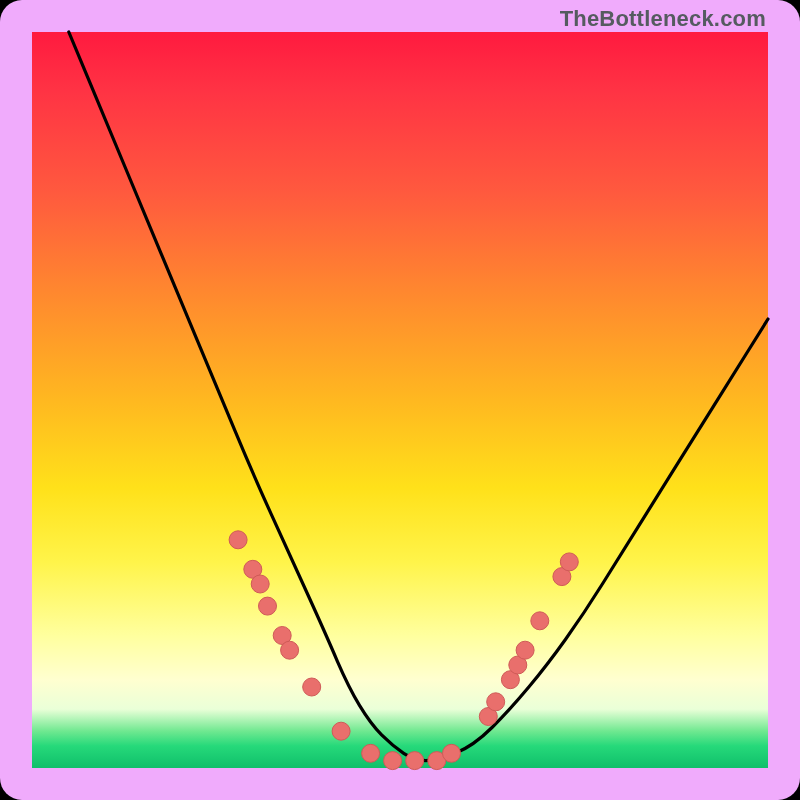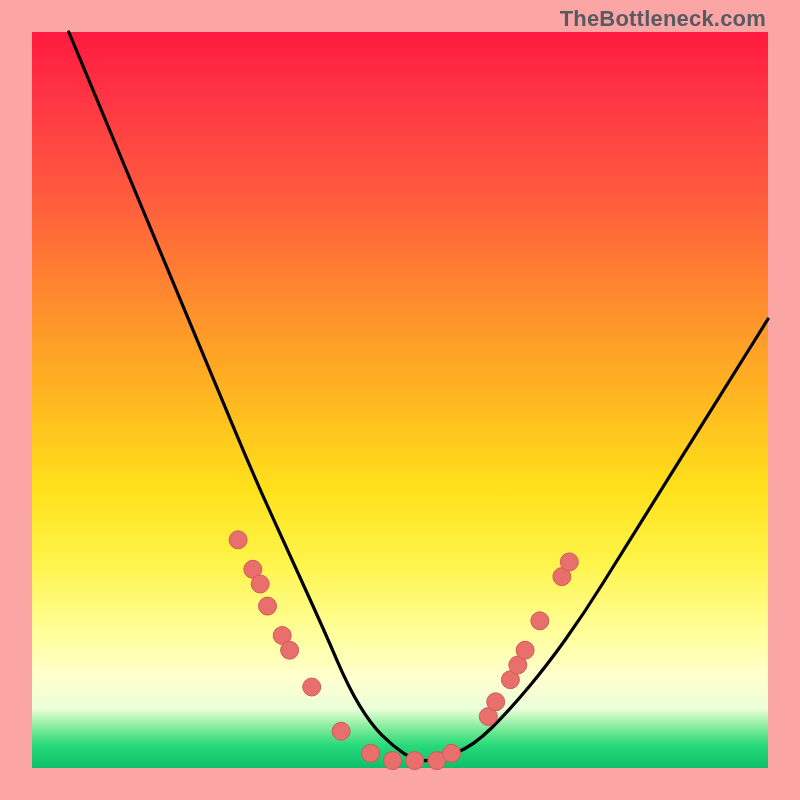--- a/index.html
+++ b/index.html
@@ -10,21 +10,22 @@
     background: #000;
     overflow: hidden;
     font-family: Arial, Helvetica, sans-serif;
   }
   .frame {
     position: absolute;
     top: 0;
     left: 0;
     width: 800px;
     height: 800px;
-    background: #fca5a5;
+    background: #f0abfc;
+    border-radius: 22px;
   }
   .plot {
     position: absolute;
     left: 32px;
     top: 32px;
     width: 736px;
     height: 736px;
     
     background: linear-gradient(
       to bottom,

